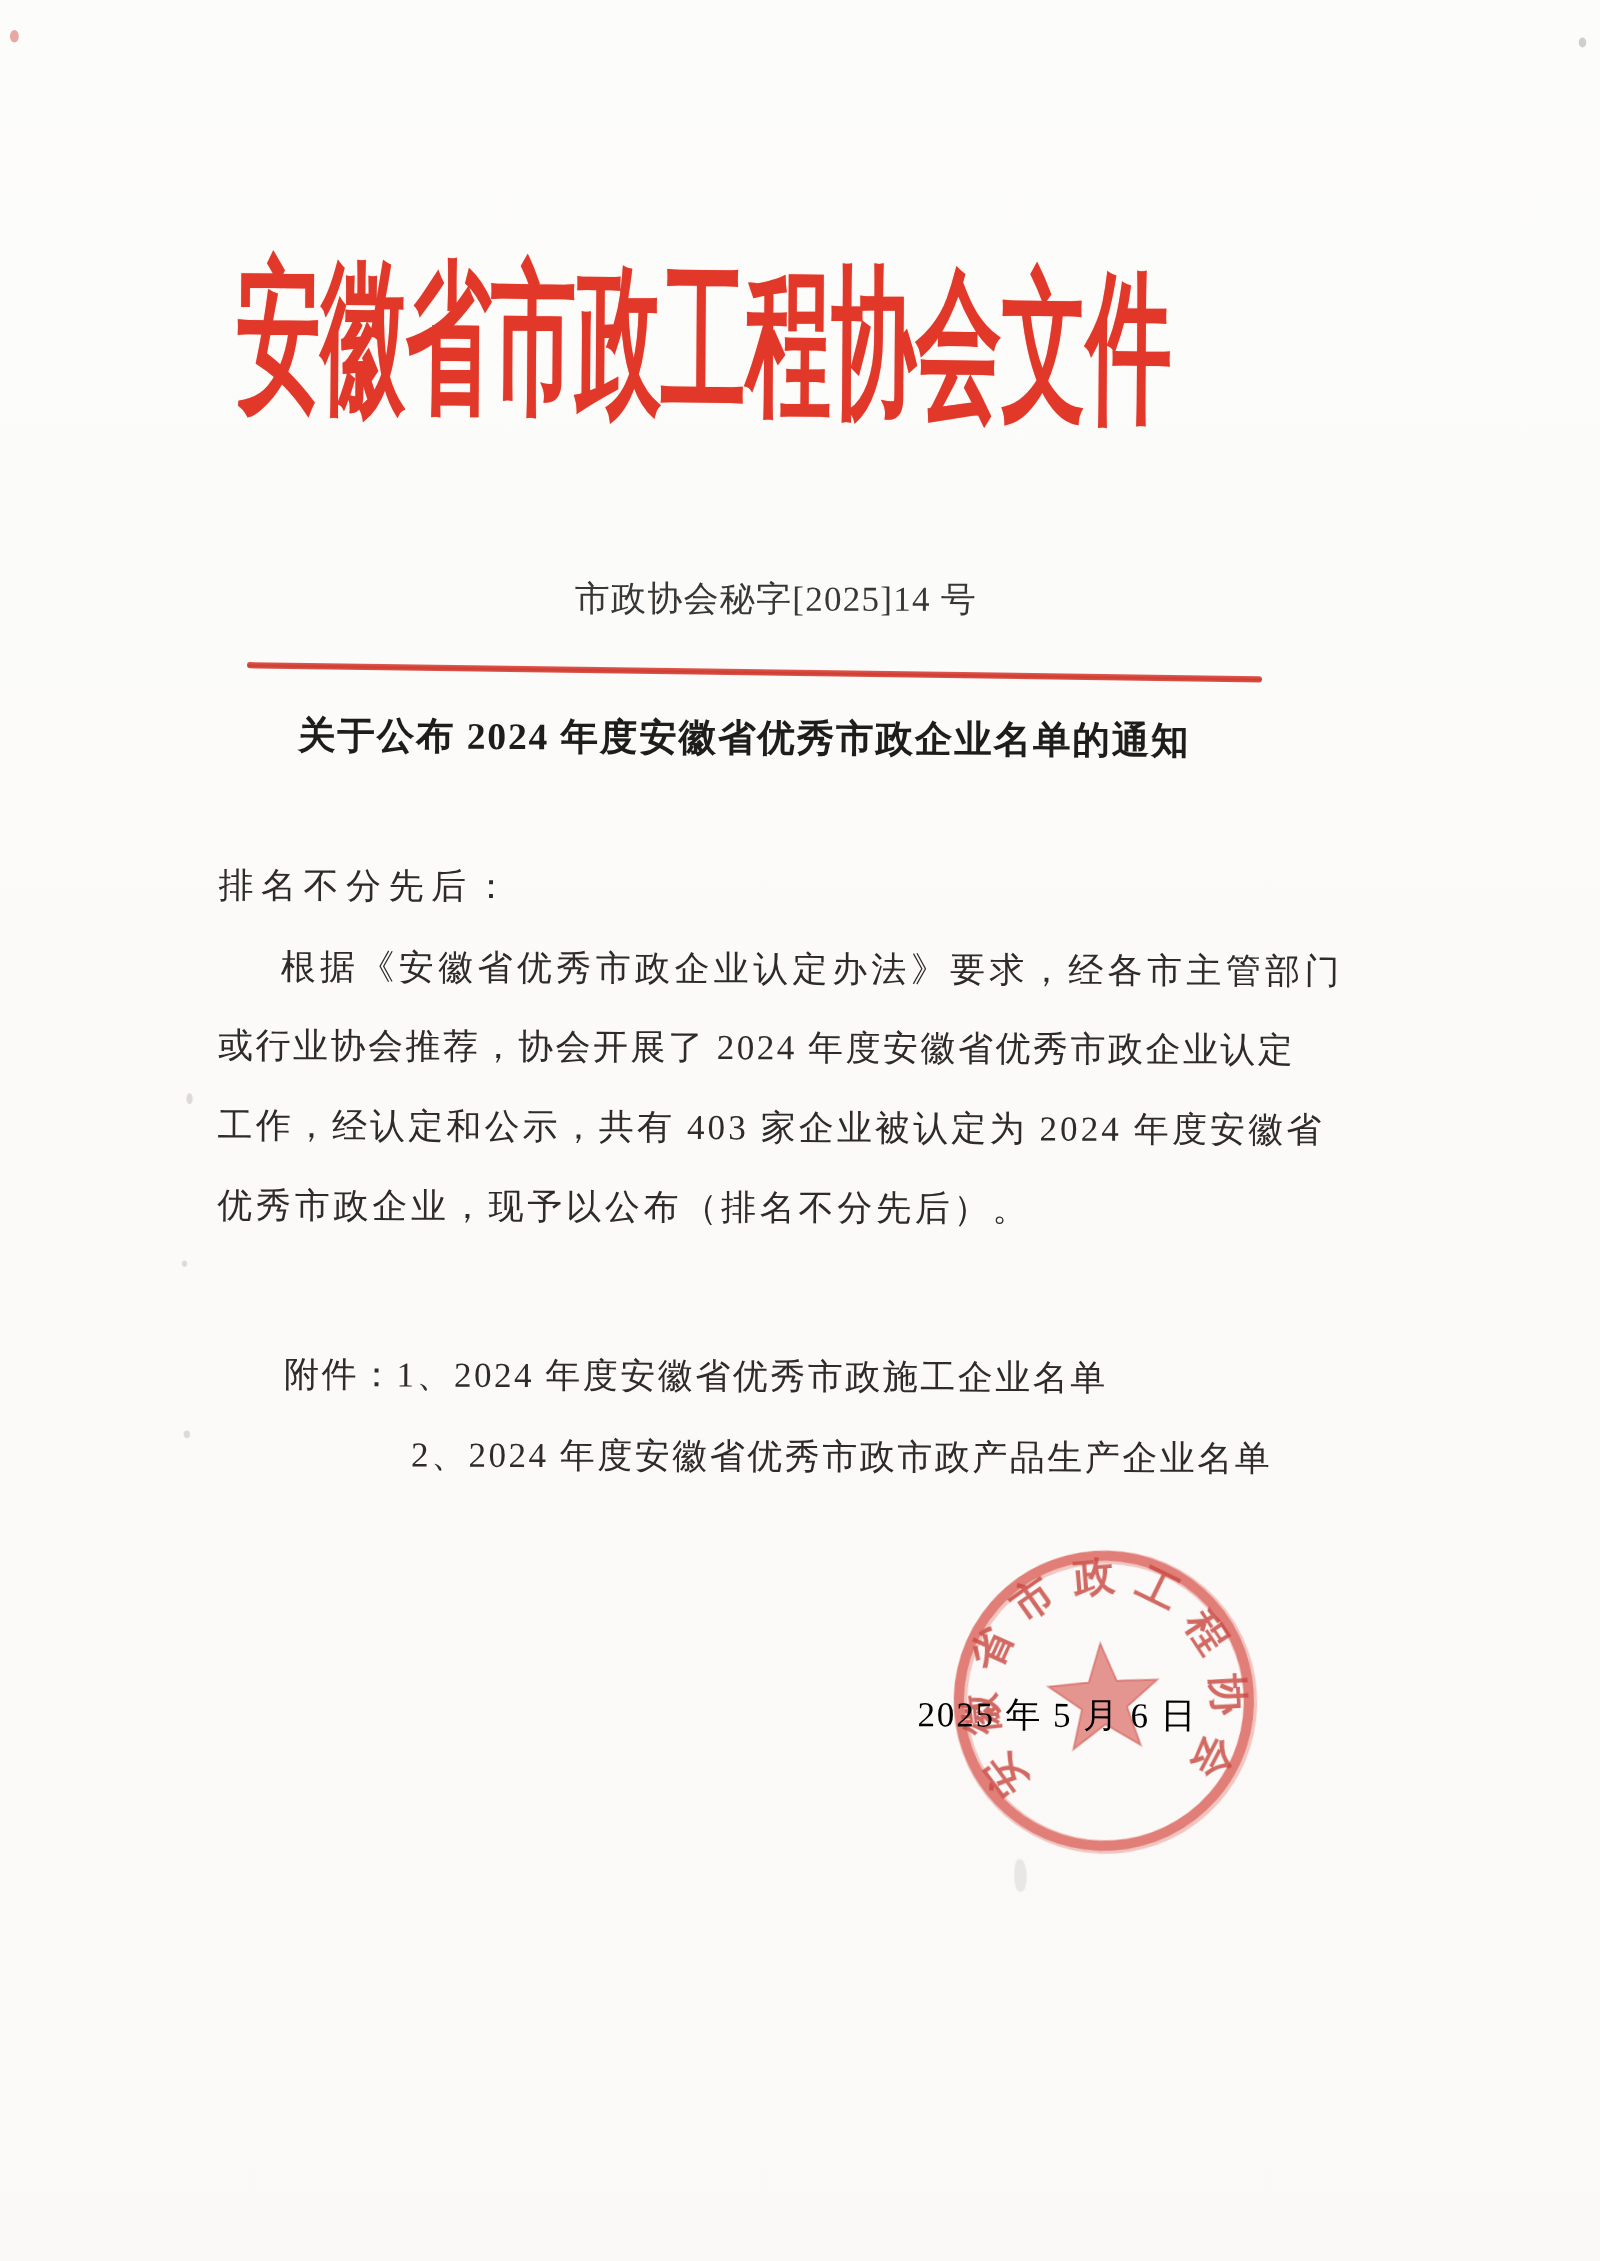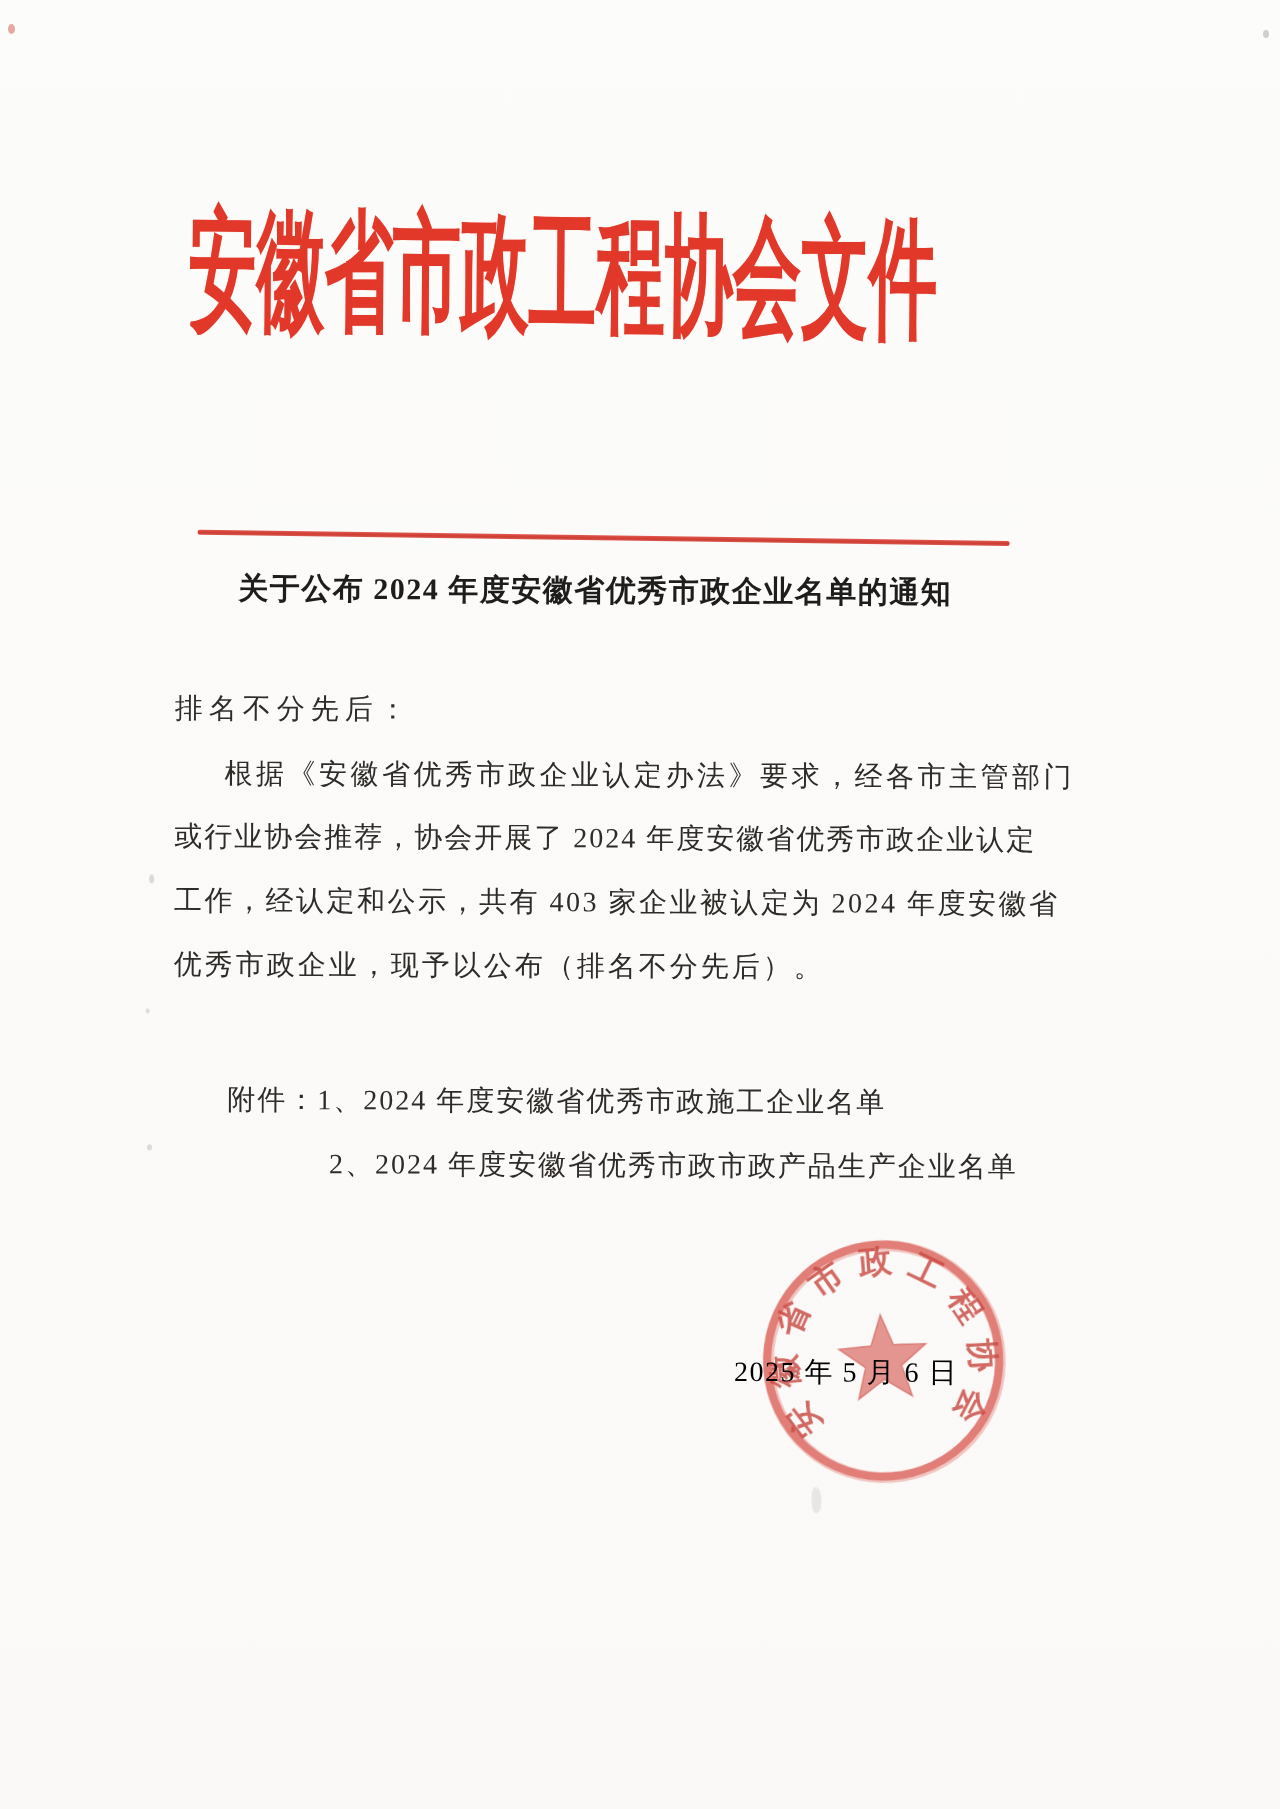--- a/index.html
+++ b/index.html
@@ -53,20 +53,21 @@
   .speck-red{position:absolute;left:8px;top:24px;width:7px;height:10px;background:#d0564c;opacity:.5;border-radius:50%;filter:blur(.5px);}
   .speck-gray{position:absolute;left:1263px;top:30px;width:6px;height:8px;background:#9d9993;opacity:.45;border-radius:50%;filter:blur(.5px);}
 </style>
 </head>
 <body>
 
 <div class="sheet">
 
   <div class="org-header">安徽省市政工程协会文件</div>
 
+  <div class="doc-number">市政协会秘字[2025]14 号</div>
 
   <div class="red-rule"></div>
 
   <div class="doc-title">关于公布 2024 年度安徽省优秀市政企业名单的通知</div>
 
   <div class="line salutation">排名不分先后：</div>
 
   <div class="line b0">根据《安徽省优秀市政企业认定办法》要求，经各市主管部门</div>
   <div class="line b1">或行业协会推荐，协会开展了 2024 年度安徽省优秀市政企业认定</div>
   <div class="line b2">工作，经认定和公示，共有 403 家企业被认定为 2024 年度安徽省</div>

